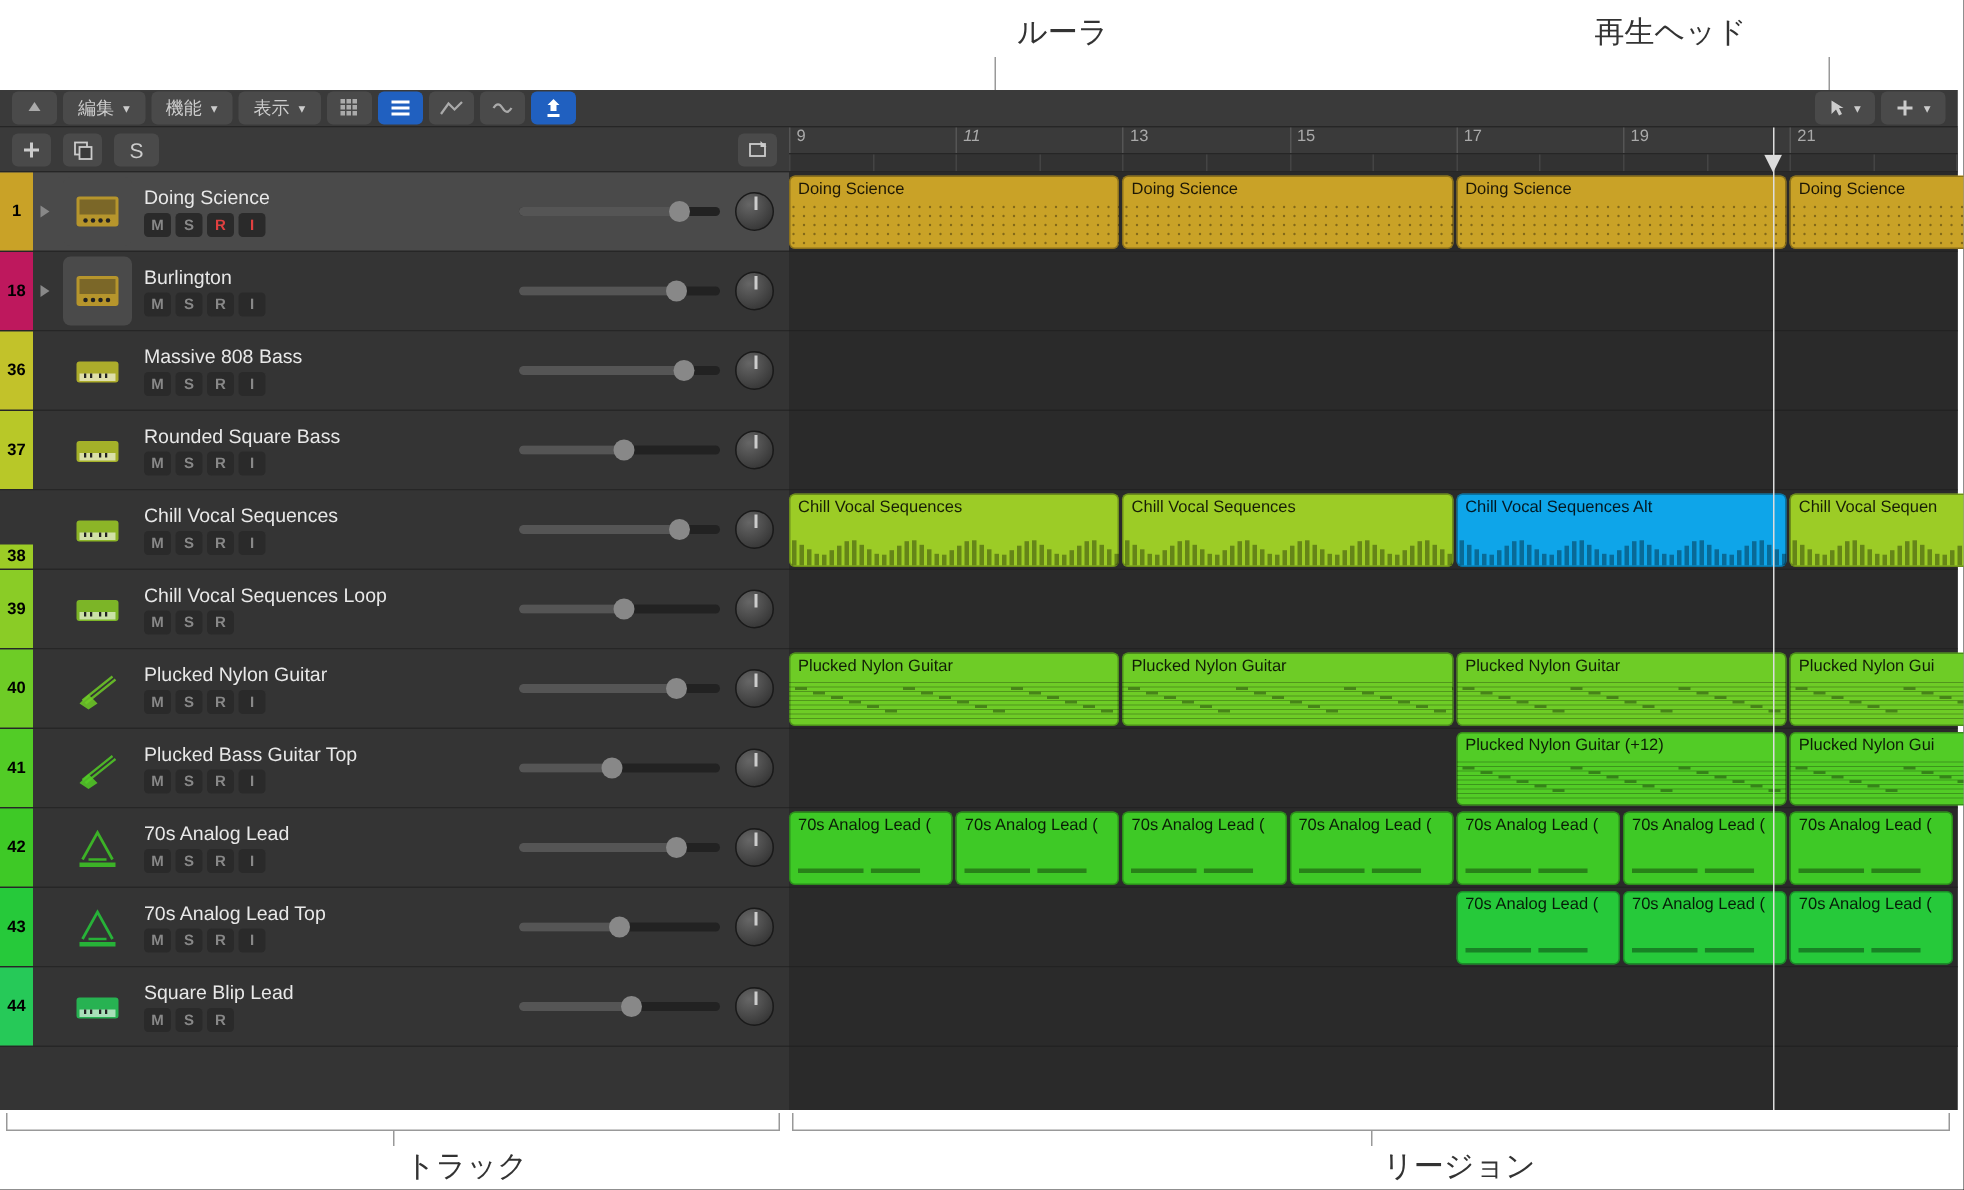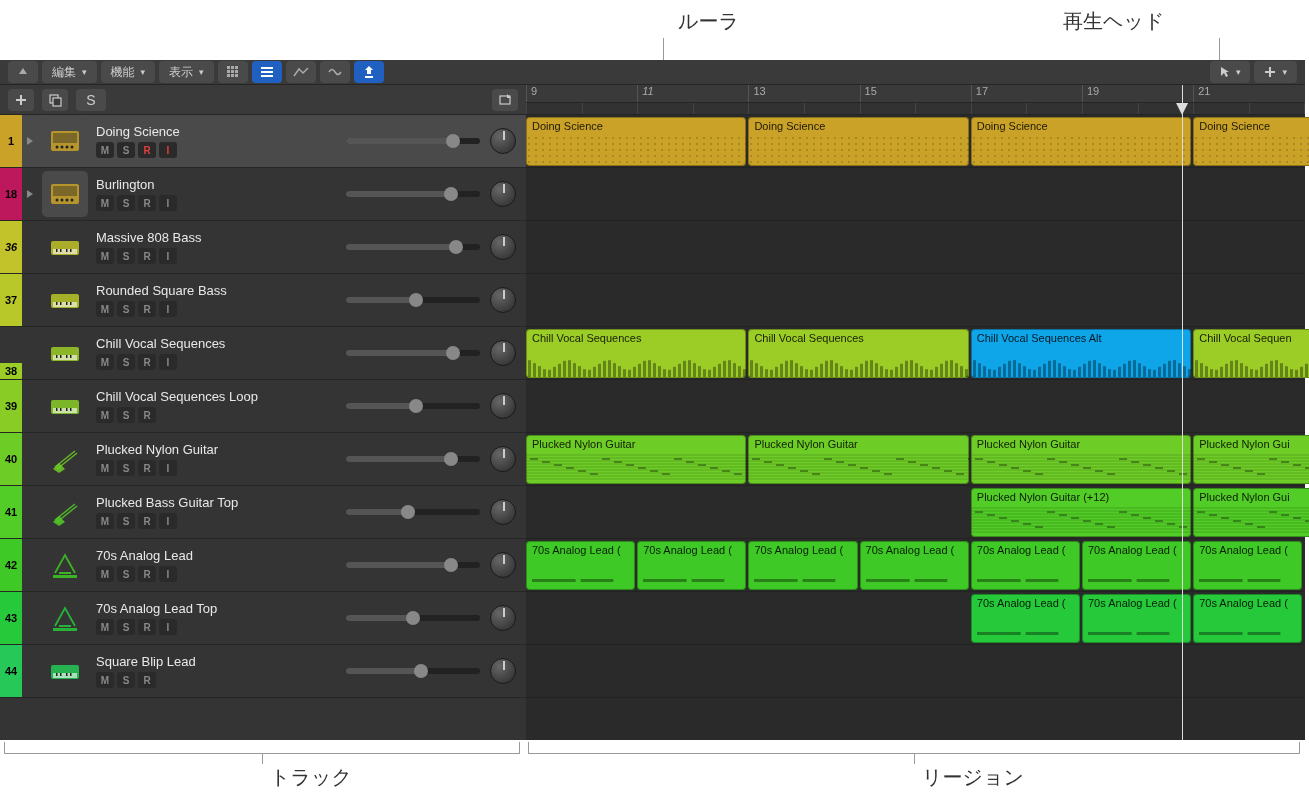--- a/index.html
+++ b/index.html
@@ -219,21 +219,21 @@
             </div>
             <div class="tctrl">
               <div class="slider">
                 <div class="slider-fill" style="width:78%"></div>
                 <div class="slider-knob" style="left:78%"></div>
               </div>
               <div class="knob"></div>
             </div>
           </div>
           <div class="track">
-            <div class="tnum" style="background: rgb(194, 194, 42); font-style: italic;">36</div>
+            <div class="tnum" style="background: rgb(194, 194, 42);">36</div>
             <div class="texp"></div>
             <div class="ticon" style="background: transparent;">
               <svg width="36" height="32" viewBox="0 0 36 32">
                 <rect x="4" y="10" width="28" height="14" rx="2" fill="#c2c22a" opacity="0.85"></rect>
                 <rect x="6" y="18" width="24" height="5" fill="#fff" opacity="0.6"></rect>
                 <rect x="9" y="18" width="1.5" height="3" fill="#222"></rect>
                 <rect x="13" y="18" width="1.5" height="3" fill="#222"></rect>
                 <rect x="19" y="18" width="1.5" height="3" fill="#222"></rect>
                 <rect x="23" y="18" width="1.5" height="3" fill="#222"></rect>
               </svg>

